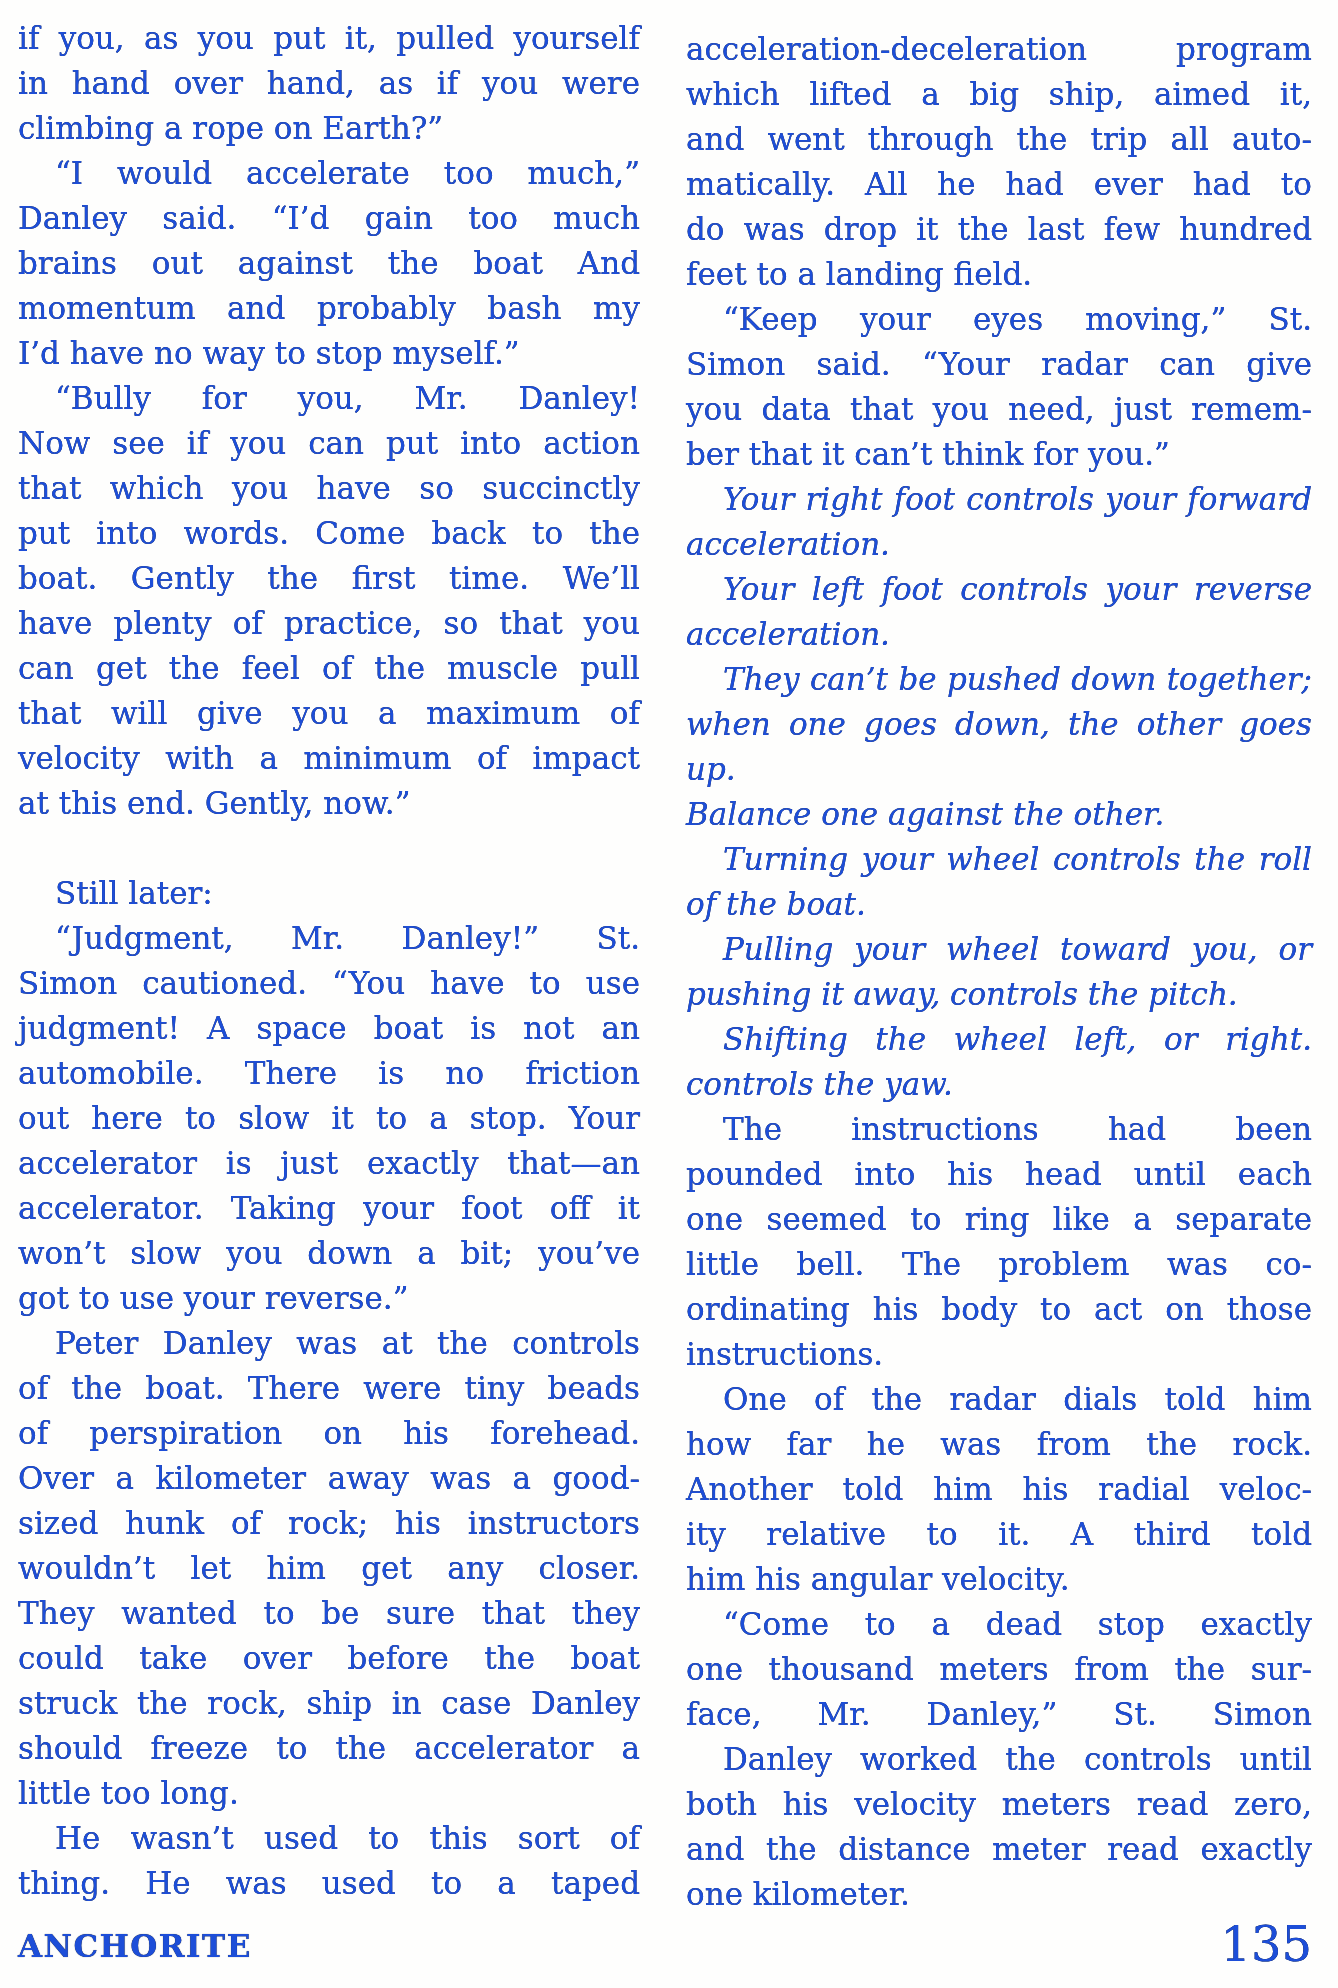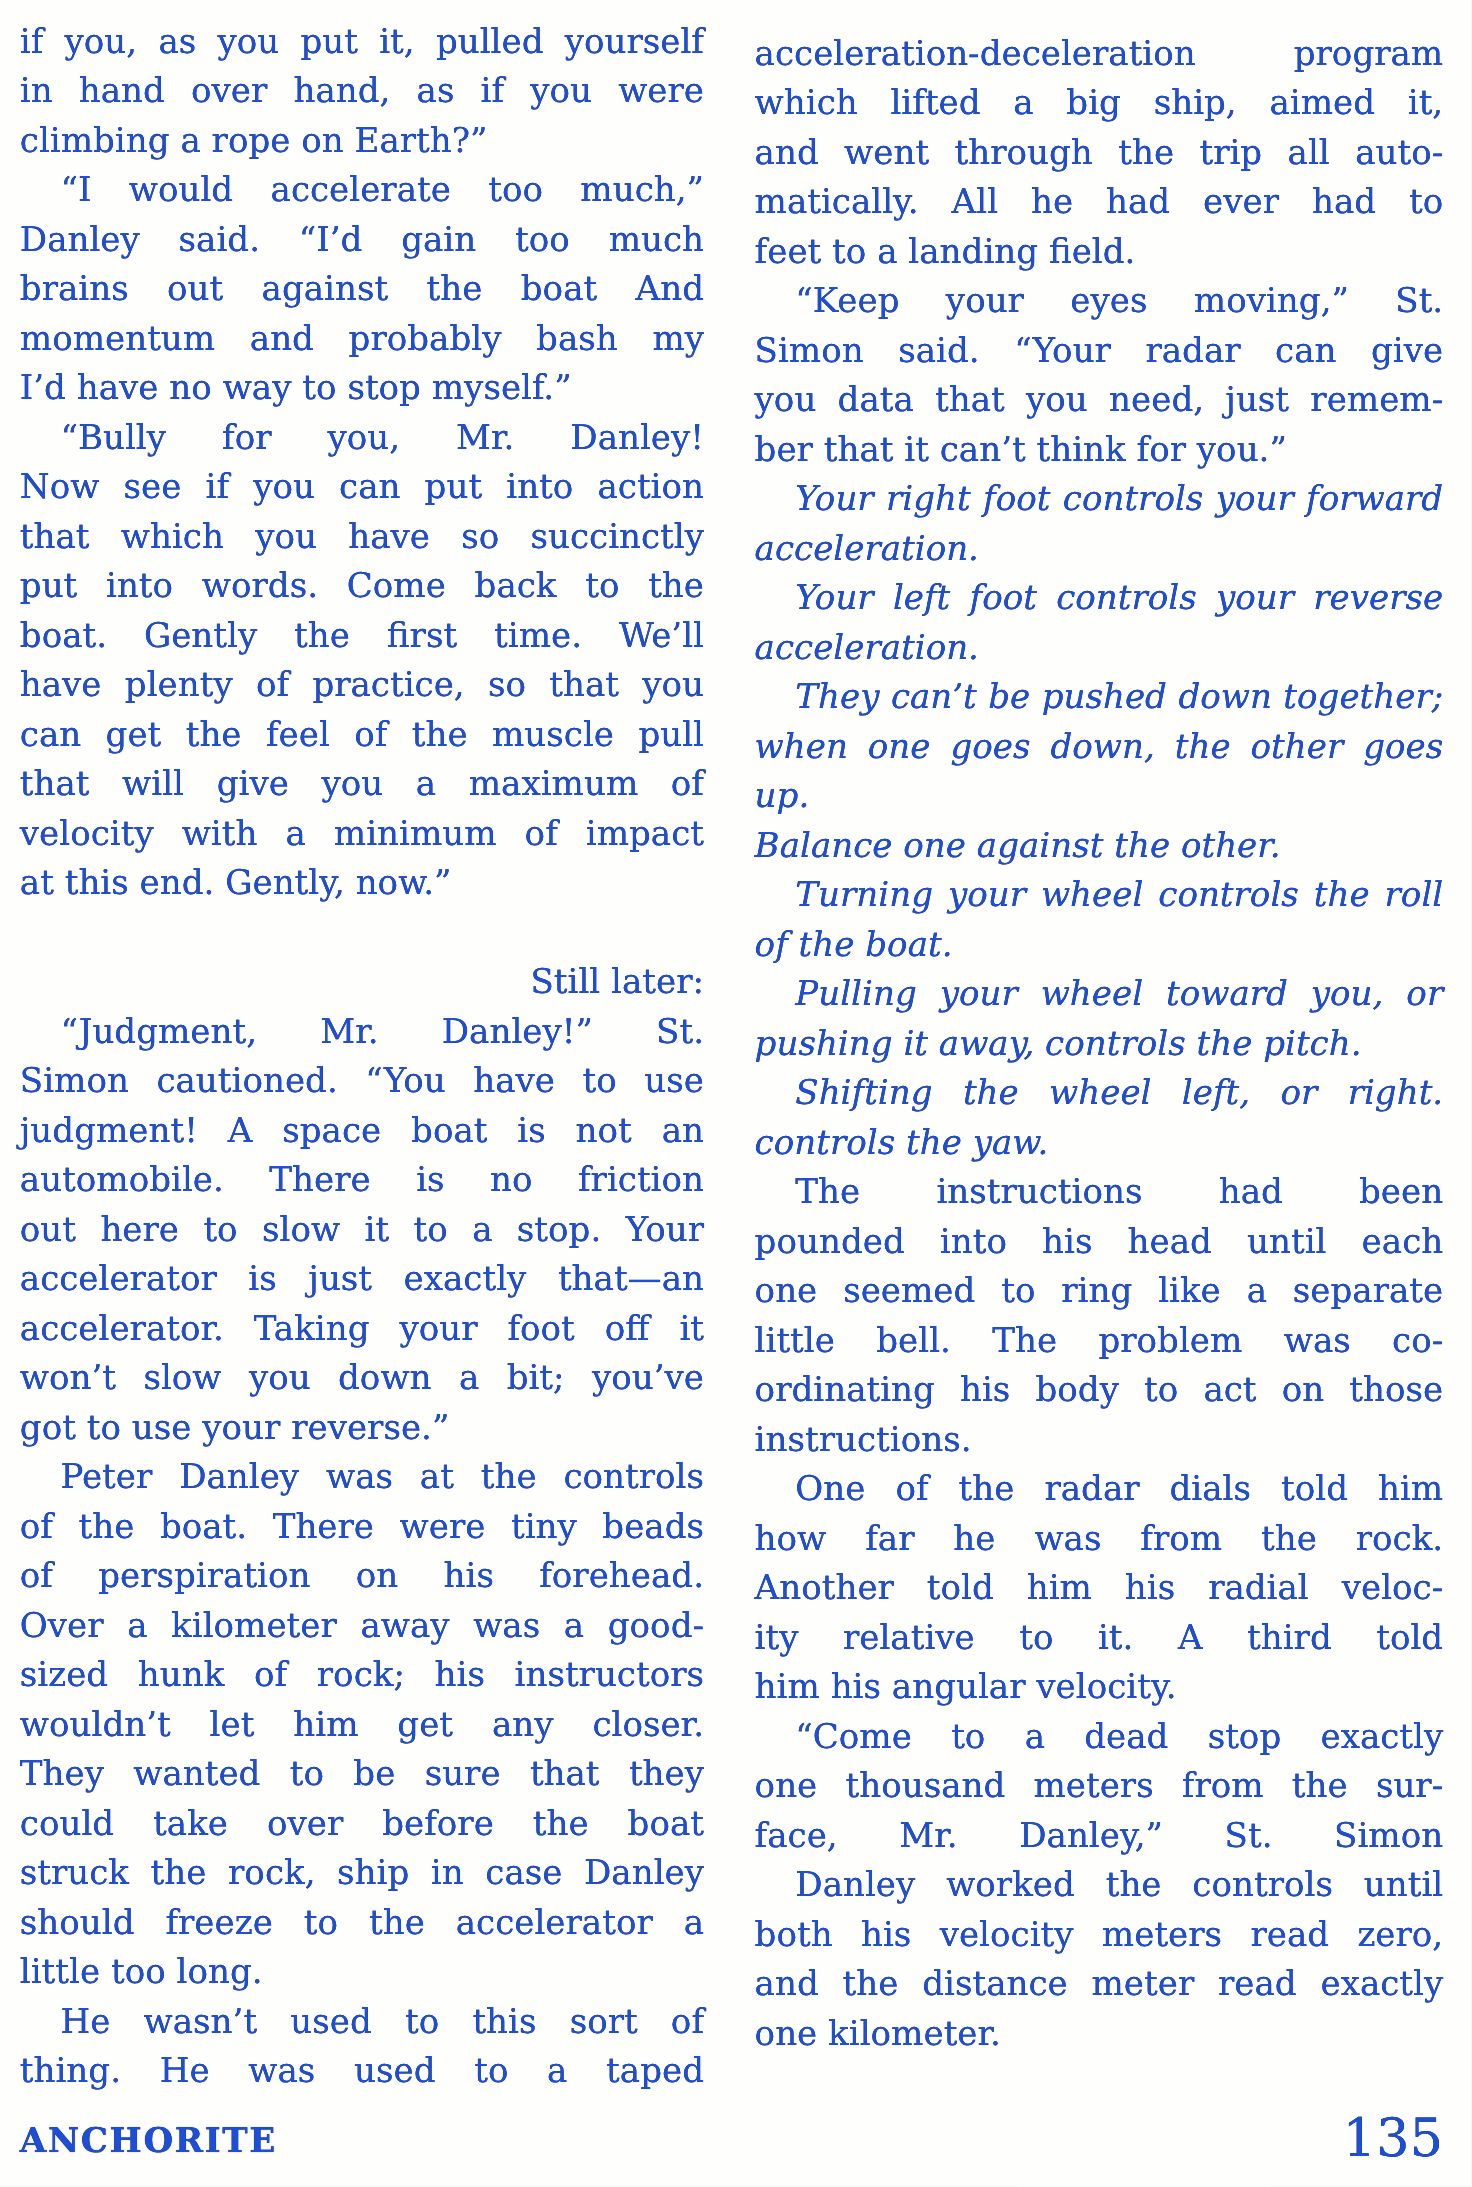--- a/index.html
+++ b/index.html
@@ -8,21 +8,21 @@
     overflow:hidden;font-family:"DejaVu Serif",serif;color:#1d4ed8;
     margin:0 auto;
   }
   .text-body{display:flex;padding:16px 23px 0 18px;}
   .col{font-size:31px;line-height:45px;text-shadow:0 0 .6px rgba(12,11,10,.9);}
   .col.left{width:622px;margin-right:46px;}
   .col.right{width:626px;padding-top:11px;}
   .line{text-align:left;white-space:normal;}
   .line.j{text-align:justify;text-align-last:justify;text-justify:inter-word;}
   .para{margin:0;}
-  .para.indent .line:first-child{text-indent:37px;text-align:right;}
+  .para.indent .line:first-child{text-indent:37px;}
   .para.space-before{margin-top:45px;}
   .para.italic{font-style:italic;}
   .footer{position:absolute;left:18px;right:26px;bottom:12px;height:64px;}
   .running-title{
     position:absolute;left:0;bottom:12px;font-weight:700;font-size:31px;
     letter-spacing:1.5px;text-shadow:0 0 .7px #000;
   }
   .page-number{position:absolute;right:0;bottom:4px;font-size:48px;text-shadow:0 0 .5px #000;}
 </style>
 </head>
@@ -86,20 +86,21 @@
           <div class="line j">He wasn’t used to this sort of</div>
           <div class="line j">thing. He was used to a taped</div>
         </div>
       </div>
     <div class="col right" id="col-right">
         <div class="para">
           <div class="line j">acceleration-deceleration program</div>
           <div class="line j">which lifted a big ship, aimed it,</div>
           <div class="line j">and went through the trip all auto-</div>
           <div class="line j">matically. All he had ever had to</div>
+          <div class="line j">do was drop it the last few hundred</div>
           <div class="line">feet to a landing field.</div>
         </div>
         <div class="para indent">
           <div class="line j">“Keep your eyes moving,” St.</div>
           <div class="line j">Simon said. “Your radar can give</div>
           <div class="line j">you data that you need, just remem-</div>
           <div class="line">ber that it can’t think for you.”</div>
         </div>
         <div class="para italic indent">
           <div class="line j">Your right foot controls your forward</div>

